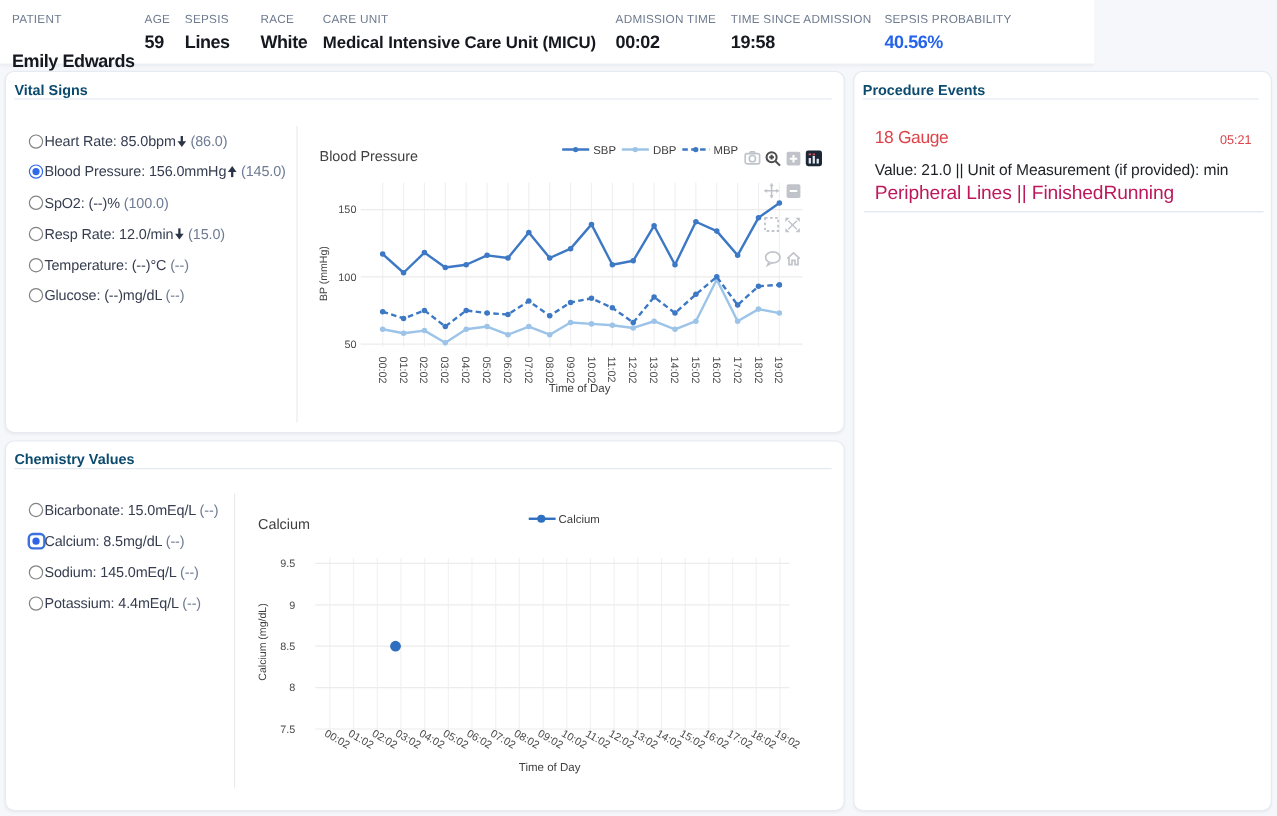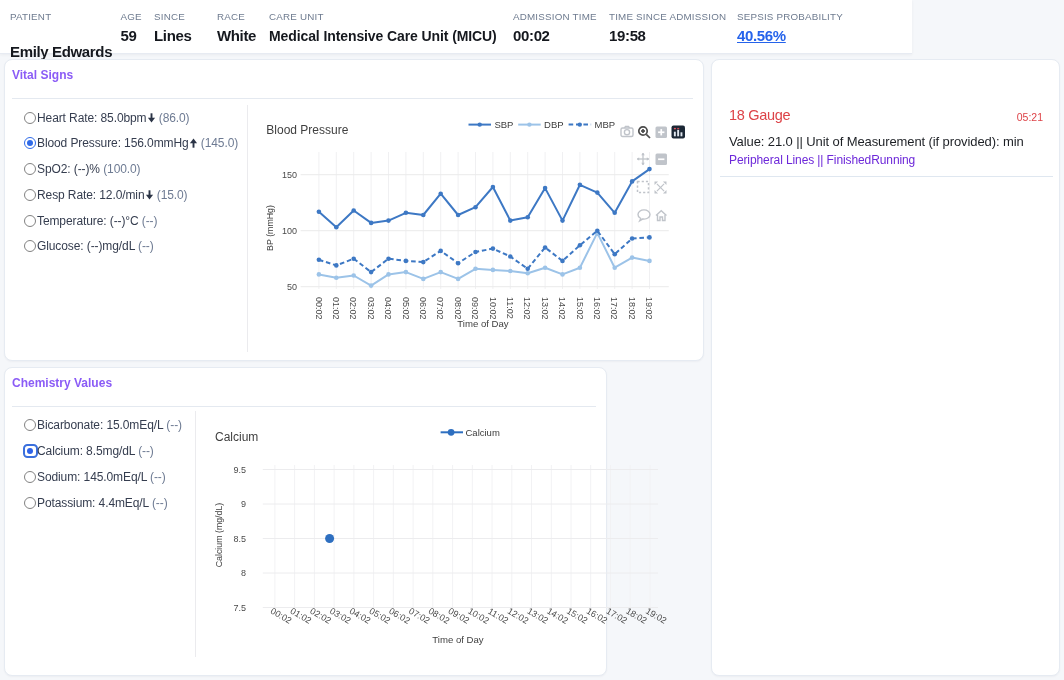--- a/index.html
+++ b/index.html
@@ -1,48 +1,48 @@
 <!DOCTYPE html>
 <html><head><meta charset="utf-8">
 <style>
 *{margin:0;padding:0;box-sizing:border-box}
 html,body{width:1064px;height:680px;overflow:hidden;background:#f5f7fa;font-family:"Liberation Sans",sans-serif;position:relative}
 .abs{position:absolute}
 .panel{position:absolute;background:#fff;border:1px solid #e6ebf2;border-radius:8px;box-shadow:0 1px 2px rgba(16,24,40,.04)}
-.ptitle{position:absolute;left:7px;right:10px;top:8px;font-size:12px;font-weight:600;line-height:14px;color:#8b5cf6;padding-bottom:16px;border-bottom:1px solid #e4e9f0}
+.ptitle{position:absolute;left:7px;right:10px;top:8px;font-size:12px;font-weight:600;line-height:14px;color:#0c4a6e;padding-bottom:0;border-bottom:1px solid #e4e9f0}
 .hl{font-size:9.8px;color:#6e7b8f;letter-spacing:.2px}
 .hv{font-size:15px;font-weight:700;color:#15181e;letter-spacing:-.35px;white-space:nowrap}
 .rl{font-size:12px;letter-spacing:-.1px;color:#353d4f;white-space:nowrap}
 .gy{color:#6e7b93}
 .ari{vertical-align:-1px}
 .tk{font-size:9px;fill:#4a4a4a;font-family:"Liberation Sans",sans-serif}
 .at{font-size:9.6px;fill:#3f3f3f;font-family:"Liberation Sans",sans-serif}
 .atv{font-size:8.8px;fill:#3f3f3f;font-family:"Liberation Sans",sans-serif}
 .ct{font-size:12px;fill:#3f3f3f;font-family:"Liberation Sans",sans-serif}
 .lg{font-size:9.5px;fill:#3c3c3c;font-family:"Liberation Sans",sans-serif}
 .vdiv{position:absolute;width:1px;background:#ebebee}
 </style></head>
 <body>
 <div class="abs" style="left:0;top:0;width:912px;height:54px;background:#fff;border-bottom:1px solid #e7ebf2;box-shadow:0 1px 3px rgba(16,24,40,.05)">
     <div class="abs hl" style="left:10px;top:11px">PATIENT</div>
     <div class="abs hv" style="left:10px;top:43px">Emily Edwards</div>
     <div class="abs hl" style="left:120.5px;top:11px">AGE</div>
     <div class="abs hv" style="left:120.5px;top:27px">59</div>
-    <div class="abs hl" style="left:154px;top:11px">SINCE</div>
+    <div class="abs hl" style="left:154px;top:11px">SEPSIS</div>
     <div class="abs hv" style="left:154px;top:27px">Lines</div>
     <div class="abs hl" style="left:217px;top:11px">RACE</div>
     <div class="abs hv" style="left:217px;top:27px">White</div>
     <div class="abs hl" style="left:269px;top:11px">CARE UNIT</div>
     <div class="abs hv" style="left:269px;top:27px"><span style="font-size:14px;letter-spacing:-.1px">Medical Intensive Care Unit (MICU)</span></div>
     <div class="abs hl" style="left:513px;top:11px">ADMISSION TIME</div>
     <div class="abs hv" style="left:513px;top:27px">00:02</div>
     <div class="abs hl" style="left:609px;top:11px">TIME SINCE ADMISSION</div>
     <div class="abs hv" style="left:609px;top:27px">19:58</div>
     <div class="abs hl" style="left:737px;top:11px">SEPSIS PROBABILITY</div>
-    <div class="abs hv" style="left:737px;top:27px;color:#2563eb;text-decoration:underline">40.56%</div>
+    <div class="abs hv" style="left:737px;top:27px;color:#2563eb;">40.56%</div>
   </div>
 
 <div class="panel" style="left:4px;top:59px;width:700px;height:302px">
   <div class="ptitle">Vital Signs</div>
   <div class="vdiv" style="left:241.5px;top:45px;height:247px"></div>
   <div class="abs" style="left:19.3px;top:51.5px;width:12px;height:12px;border:1.2px solid #828282;border-radius:50%;background:#fff"></div>
     <div class="abs rl" style="left:32px;top:50.5px;line-height:14px">Heart Rate: 85.0bpm<svg class="ari" width="9" height="10" viewBox="0 0 9 10">
         <rect x="3.55" y="0.3" width="1.9" height="5" fill="#2b3446"></rect>
         <path d="M0.9 4.7 h7.2 L4.5 9.6 z" fill="#2b3446"></path>
       </svg> <span class="gy">(86.0)</span></div>
@@ -234,21 +234,21 @@
 <g transform="translate(387.5,113.5)" stroke="#c0c4ca" fill="none" stroke-width="1.4">
       <ellipse cx="6.5" cy="5" rx="6" ry="4.6"></ellipse>
       <path d="M3.5 8.6 L2.2 11.4 L6 9.2" fill="#fff" stroke="#c0c4ca"></path>
     </g>
 <g transform="translate(405.5,114)" stroke="#c0c4ca" fill="none" stroke-width="1.4">
       <path d="M0.5 5.5 L5.75 0.8 L11 5.5"></path>
       <path d="M2 4.8 V10.5 H4.5 V7 H7 V10.5 H9.5 V4.8"></path>
     </g>
 </svg>
 
-<div class="panel" style="left:4px;top:367px;width:603px;height:309px">
+<div class="panel" style="left:4px;top:367px;width:700px;height:309px">
   <div class="ptitle">Chemistry Values</div>
   <div class="vdiv" style="left:189.5px;top:43px;height:246px"></div>
   <div class="abs" style="left:19.3px;top:51.0px;width:12px;height:12px;border:1.2px solid #828282;border-radius:50%;background:#fff"></div>
     <div class="abs rl" style="left:32px;top:50.0px;line-height:14px">Bicarbonate: 15.0mEq/L <span class="gy">(--)</span></div>
     <div class="abs" style="left:18.0px;top:75.7px;width:14.6px;height:14.6px;border:2.2px solid #3b70dd;border-radius:4.5px;background:#fff"></div>
     <div class="abs" style="left:22.3px;top:80.0px;width:6px;height:6px;border-radius:50%;background:#2f63e8"></div>
     <div class="abs rl" style="left:32px;top:76.0px;line-height:14px">Calcium: 8.5mg/dL <span class="gy">(--)</span></div>
     <div class="abs" style="left:19.3px;top:103.19999999999999px;width:12px;height:12px;border:1.2px solid #828282;border-radius:50%;background:#fff"></div>
     <div class="abs rl" style="left:32px;top:102.19999999999999px;line-height:14px">Sodium: 145.0mEq/L <span class="gy">(--)</span></div>
     <div class="abs" style="left:19.3px;top:129.0px;width:12px;height:12px;border:1.2px solid #828282;border-radius:50%;background:#fff"></div>
@@ -308,19 +308,20 @@
 <text x="458.7" y="210.5" text-anchor="middle" transform="rotate(30 458.7 210.5)" class="tk">19:02</text>
 <text x="262" y="234.5" text-anchor="middle" class="at">Time of Day</text>
 <text x="25.6" y="127" text-anchor="middle" transform="rotate(-90 25.6 127)" class="atv">Calcium (mg/dL)</text>
 <text x="19" y="32.5" class="ct">Calcium</text>
 <line x1="244.6" y1="24.30000000000001" x2="267" y2="24.30000000000001" stroke="#2e6fc0" stroke-width="2"></line>
 <circle cx="255.1" cy="24.30000000000001" r="3.4" fill="#2e6fc0"></circle>
 <text x="269.5" y="27.600000000000012" class="lg">Calcium</text>
 </svg>
 
 <div class="panel" style="left:711px;top:59px;width:349px;height:617px">
+  <div class="ptitle">Procedure Events</div>
   <div class="abs" style="left:8px;top:115.5px;width:333px;height:0;border-top:1px solid #dfe7f0"></div>
   <div class="abs" style="left:17px;top:44px;width:314px">
     <div style="position:absolute;left:0;top:3px;font-size:14.5px;letter-spacing:-.3px;font-weight:400;color:#dd4348">18 Gauge</div>
     <div style="position:absolute;right:0;top:7px;font-size:10.5px;color:#dd4348">05:21</div>
     <div style="position:absolute;left:0;top:30px;font-size:13px;letter-spacing:-.1px;color:#1d2025;white-space:nowrap">Value: 21.0 || Unit of Measurement (if provided): min</div>
-    <div style="position:absolute;left:0;top:49px;font-size:12px;letter-spacing:-.1px;color:#6d28d9">Peripheral Lines || FinishedRunning</div>
+    <div style="position:absolute;left:0;top:49px;font-size:16px;letter-spacing:-.1px;color:#be185d">Peripheral Lines || FinishedRunning</div>
   </div>
 </div>
 </body></html>

